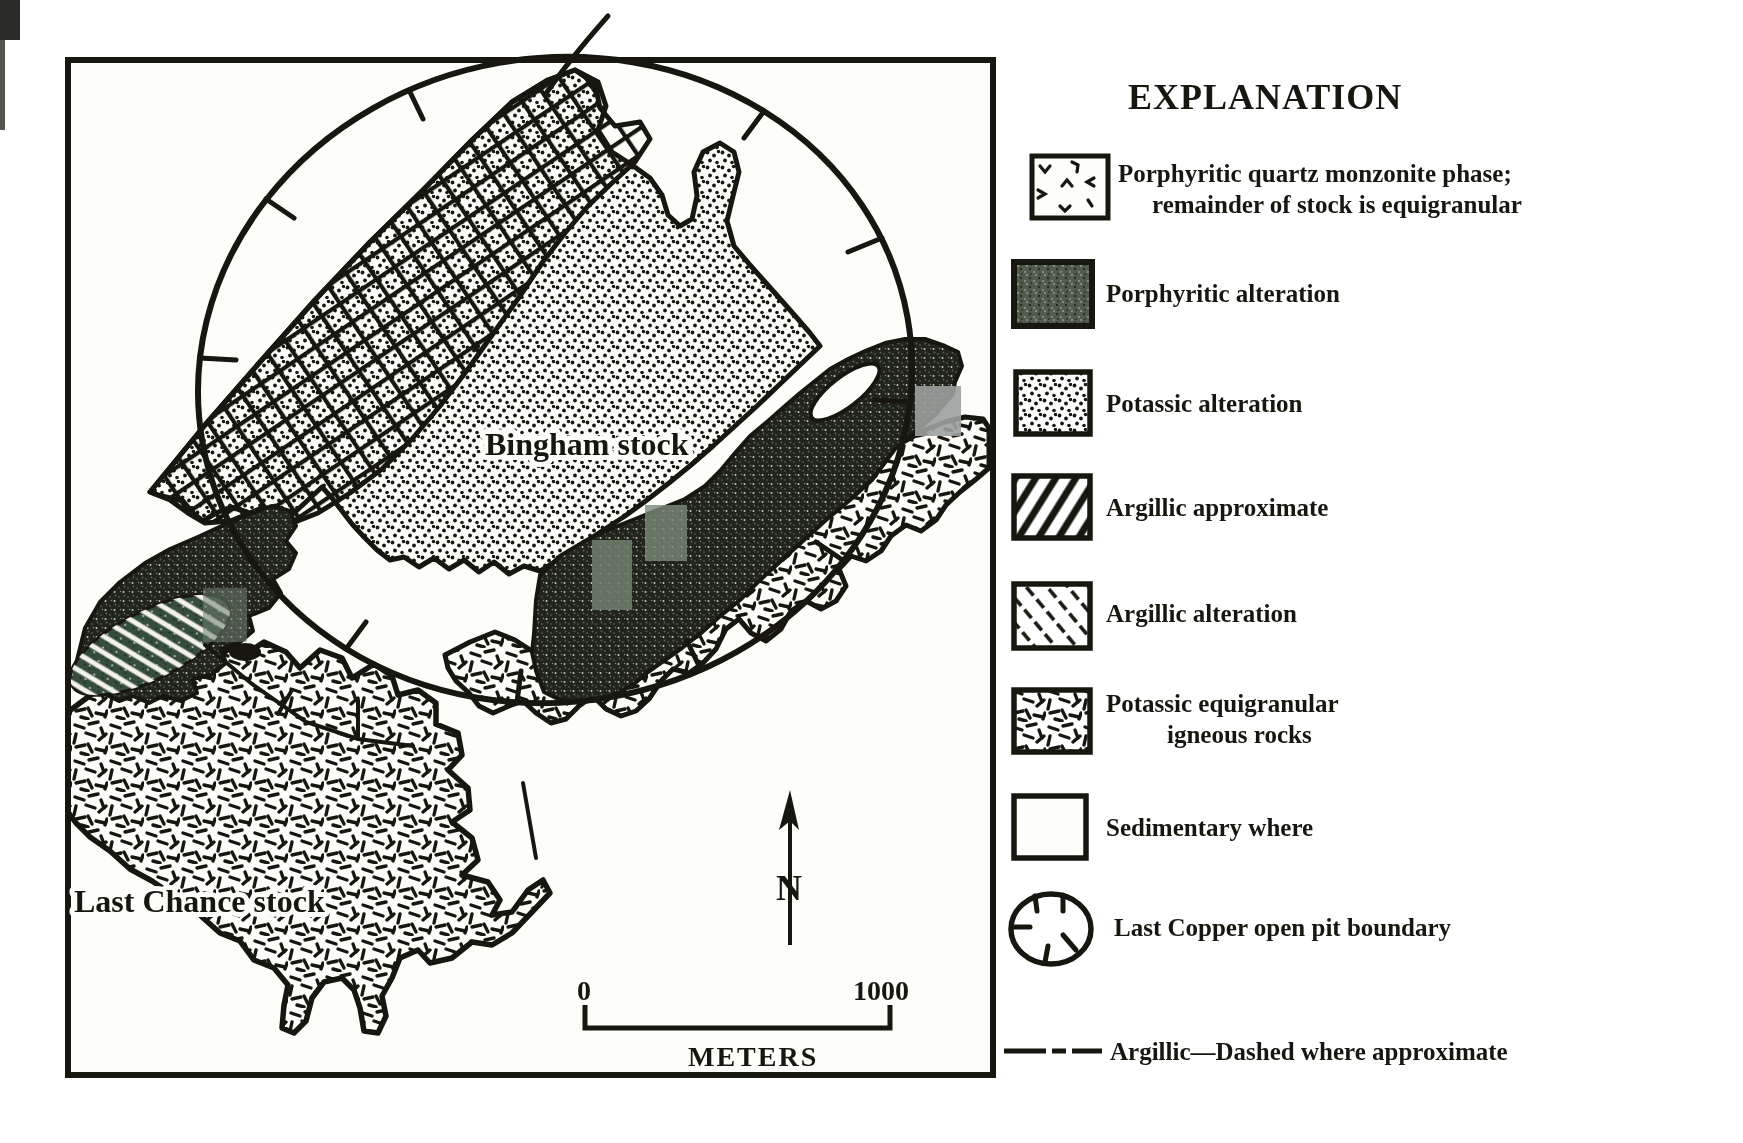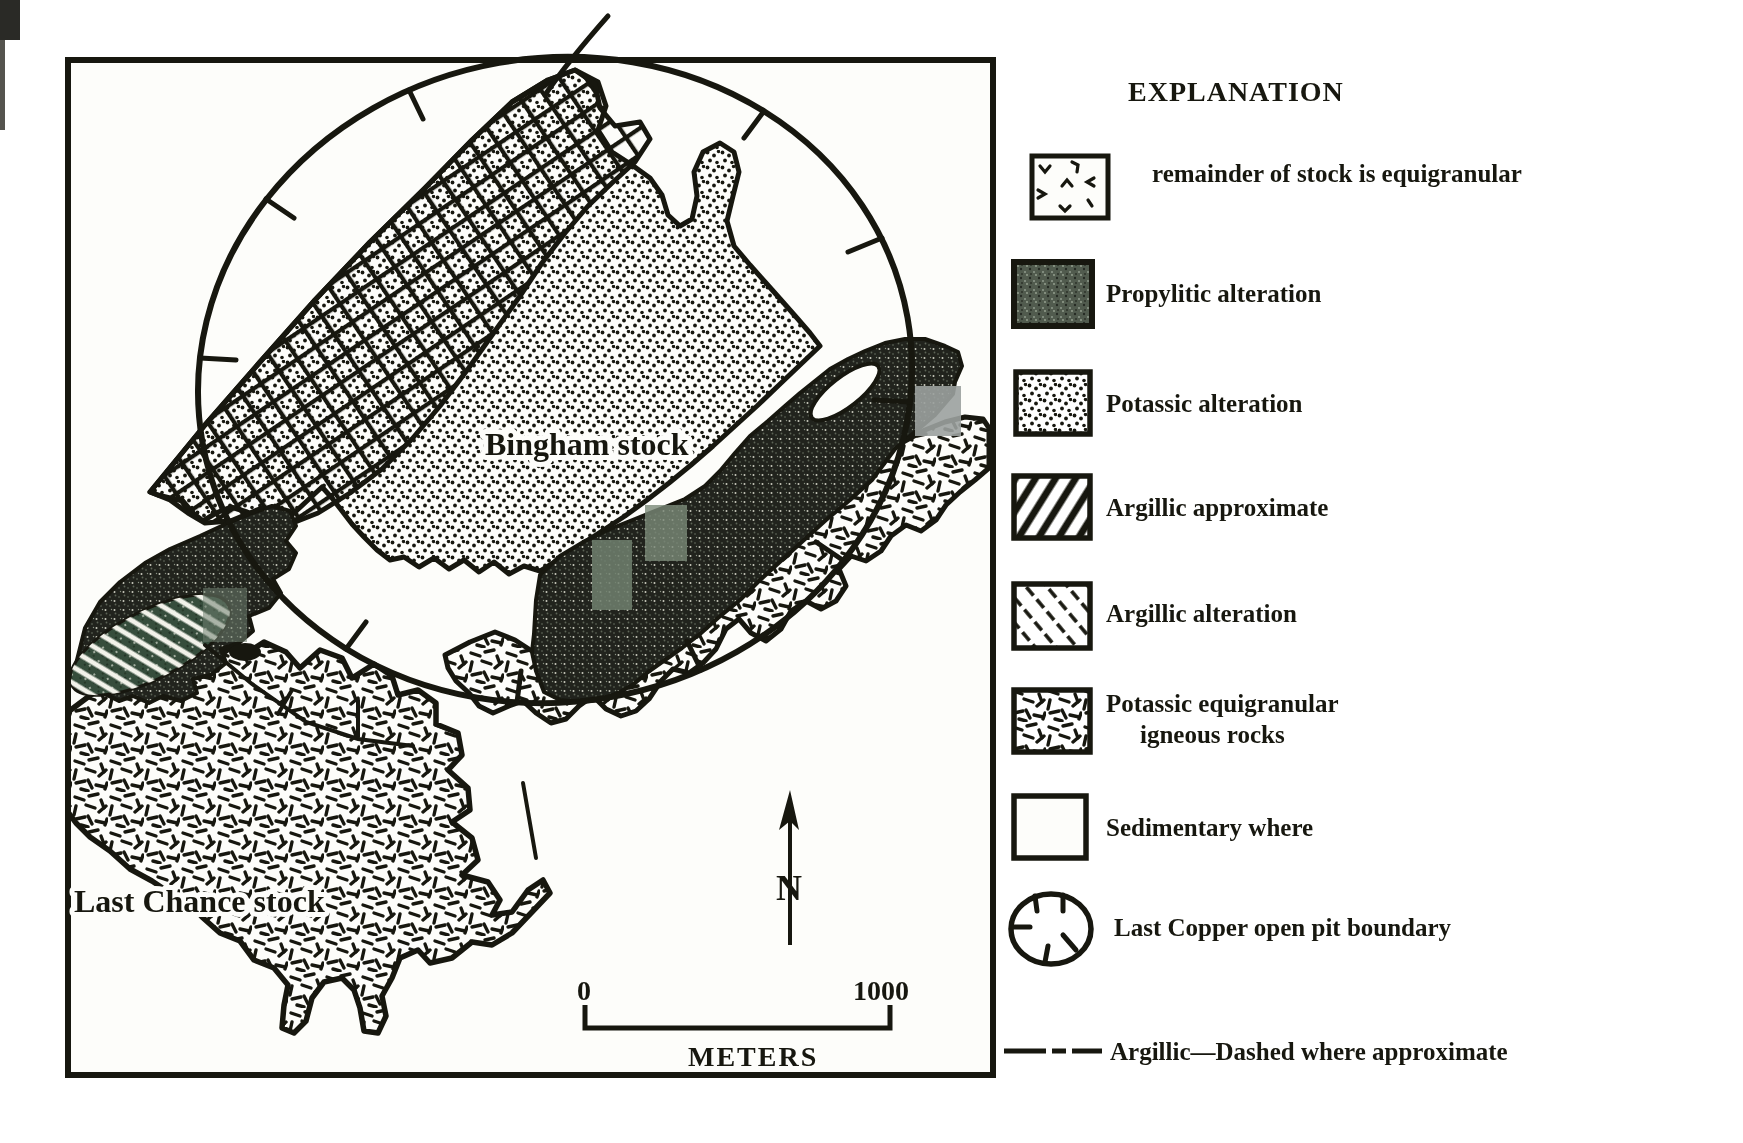--- a/index.html
+++ b/index.html
@@ -2,25 +2,25 @@
 <html><head>
 <meta charset="utf-8">
 <style>
   html,body{margin:0;padding:0;background:#ffffff;}
   body{width:1743px;height:1143px;position:relative;overflow:hidden;
        font-family:"Liberation Serif", serif;color:#17170f;}
   #scan-corner{position:absolute;left:0;top:0;width:20px;height:40px;background:#2a2a26;}
   #scan-edge{position:absolute;left:0;top:0;width:5px;height:130px;background:#55544e;}
   #map-svg{position:absolute;left:0;top:0;}
   .legend{position:absolute;left:0;top:0;width:1743px;height:1143px;pointer-events:none;}
-  .legend-title{position:absolute;left:1128px;top:76px;font-size:28px;font-weight:700;letter-spacing:1px;}
+  .legend-title{position:absolute;left:1128px;top:76px;font-size:36px;font-weight:700;letter-spacing:1px;}
   .legend-row{position:absolute;}
   .swatch{position:absolute;}
   .legend-label{position:absolute;font-size:25px;font-weight:700;line-height:31px;white-space:nowrap;}
-  .legend-label .line2{display:block;margin-left:34px;}
+  .legend-label .line2{display:block;margin-left:34px;text-align:center;}
   .map-label{font-family:"Liberation Serif",serif;font-weight:700;}
 </style>
 </head>
 <body>
 
 <div id="scan-edge"></div>
 <div id="scan-corner"></div>
 
 <svg id="map-svg" width="1743" height="1143" viewBox="0 0 1743 1143">
   <defs>
@@ -177,30 +177,31 @@
         <path d="M12,14 l5,6 l5,-6"></path>
         <path d="M44,10 l6,3 l-1,7"></path>
         <path d="M10,38 l7,4 l-7,4"></path>
         <path d="M34,34 l5,-6 l5,6"></path>
         <path d="M66,26 l-7,4 l7,4"></path>
         <path d="M32,54 l5,5 l5,-5"></path>
         <path d="M60,48 l4,6"></path>
       </g>
     </svg>
     <div class="legend-label" style="left:1118px;top:158px">
+      <span>Porphyritic quartz monzonite phase;</span>
       <span class="line2">remainder of stock is equigranular</span>
     </div>
   </div>
 
   <div class="legend-row">
     <svg class="swatch" style="left:1010px;top:258px" width="86" height="72">
       <rect x="4" y="4" width="78" height="64" fill="url(#pat-prop-leg)" stroke="#17170f" stroke-width="6"></rect>
     </svg>
     <div class="legend-label" style="left:1106px;top:278px">
-      <span>Propylitic alteration</span>
+      <span>Porphyritic alteration</span>
     </div>
   </div>
 
   <div class="legend-row">
     <svg class="swatch" style="left:1012px;top:368px" width="82" height="70">
       <rect x="4" y="4" width="74" height="62" fill="url(#pat-dots)" stroke="#17170f" stroke-width="5.5"></rect>
     </svg>
     <div class="legend-label" style="left:1106px;top:388px">
       <span>Potassic alteration</span>
     </div>

